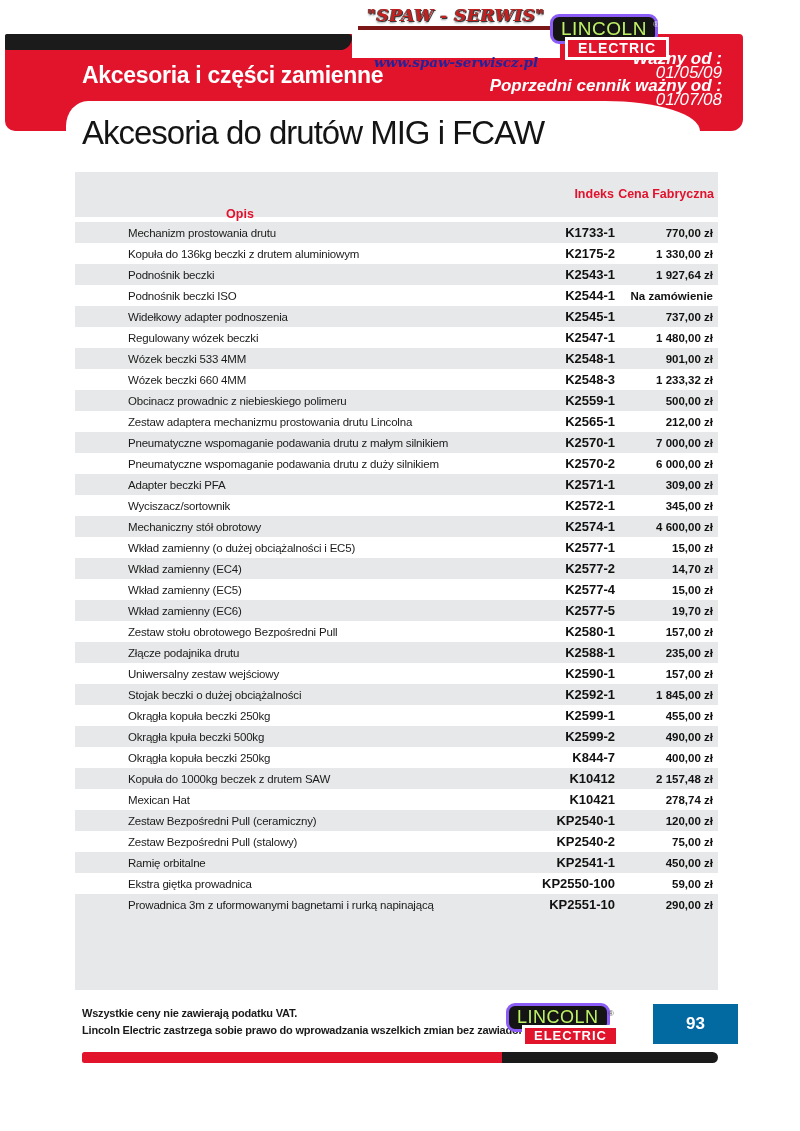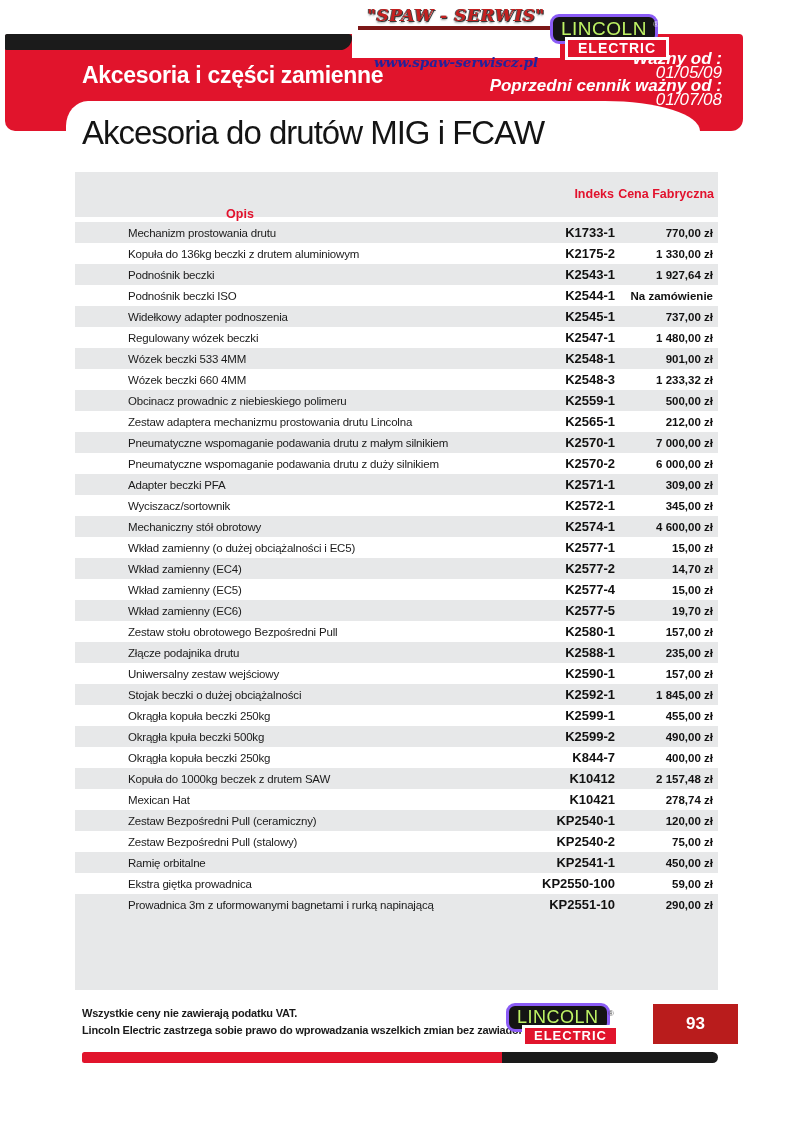--- a/index.html
+++ b/index.html
@@ -63,21 +63,21 @@
                white-space:nowrap; overflow:hidden; }
   .cell-indeks { font-weight:bold; text-align:right; font-size:13px; color:#111; }
   .cell-cena { font-weight:bold; text-align:right; font-size:11.5px; color:#111; padding-right:5px; }
 
   
   .note { position:absolute; left:82px; font-size:11px; font-weight:bold; color:#1a1a1a;
           letter-spacing:-0.2px; }
   .note1 { top:1007px; }
   .note2 { top:1024px; }
   .page-num { position:absolute; left:653px; top:1004px; width:85px; height:40px;
-              background:#b91c1c; color:#fff; font-weight:bold; font-size:17px;
+              background:#0369a1; color:#fff; font-weight:bold; font-size:17px;
               text-align:center; line-height:40px; }
   .footer-bar { position:absolute; left:82px; top:1052px; width:636px; height:11px;
                 display:flex; border-radius:5px 11px 11px 5px; overflow:hidden; }
   .footer-bar .seg-red { width:420px; background:#e1142c; }
   .footer-bar .seg-black { flex:1; background:#1a1a1a; }
 </style>
 </head>
 <body>
 
 <div id="page">

